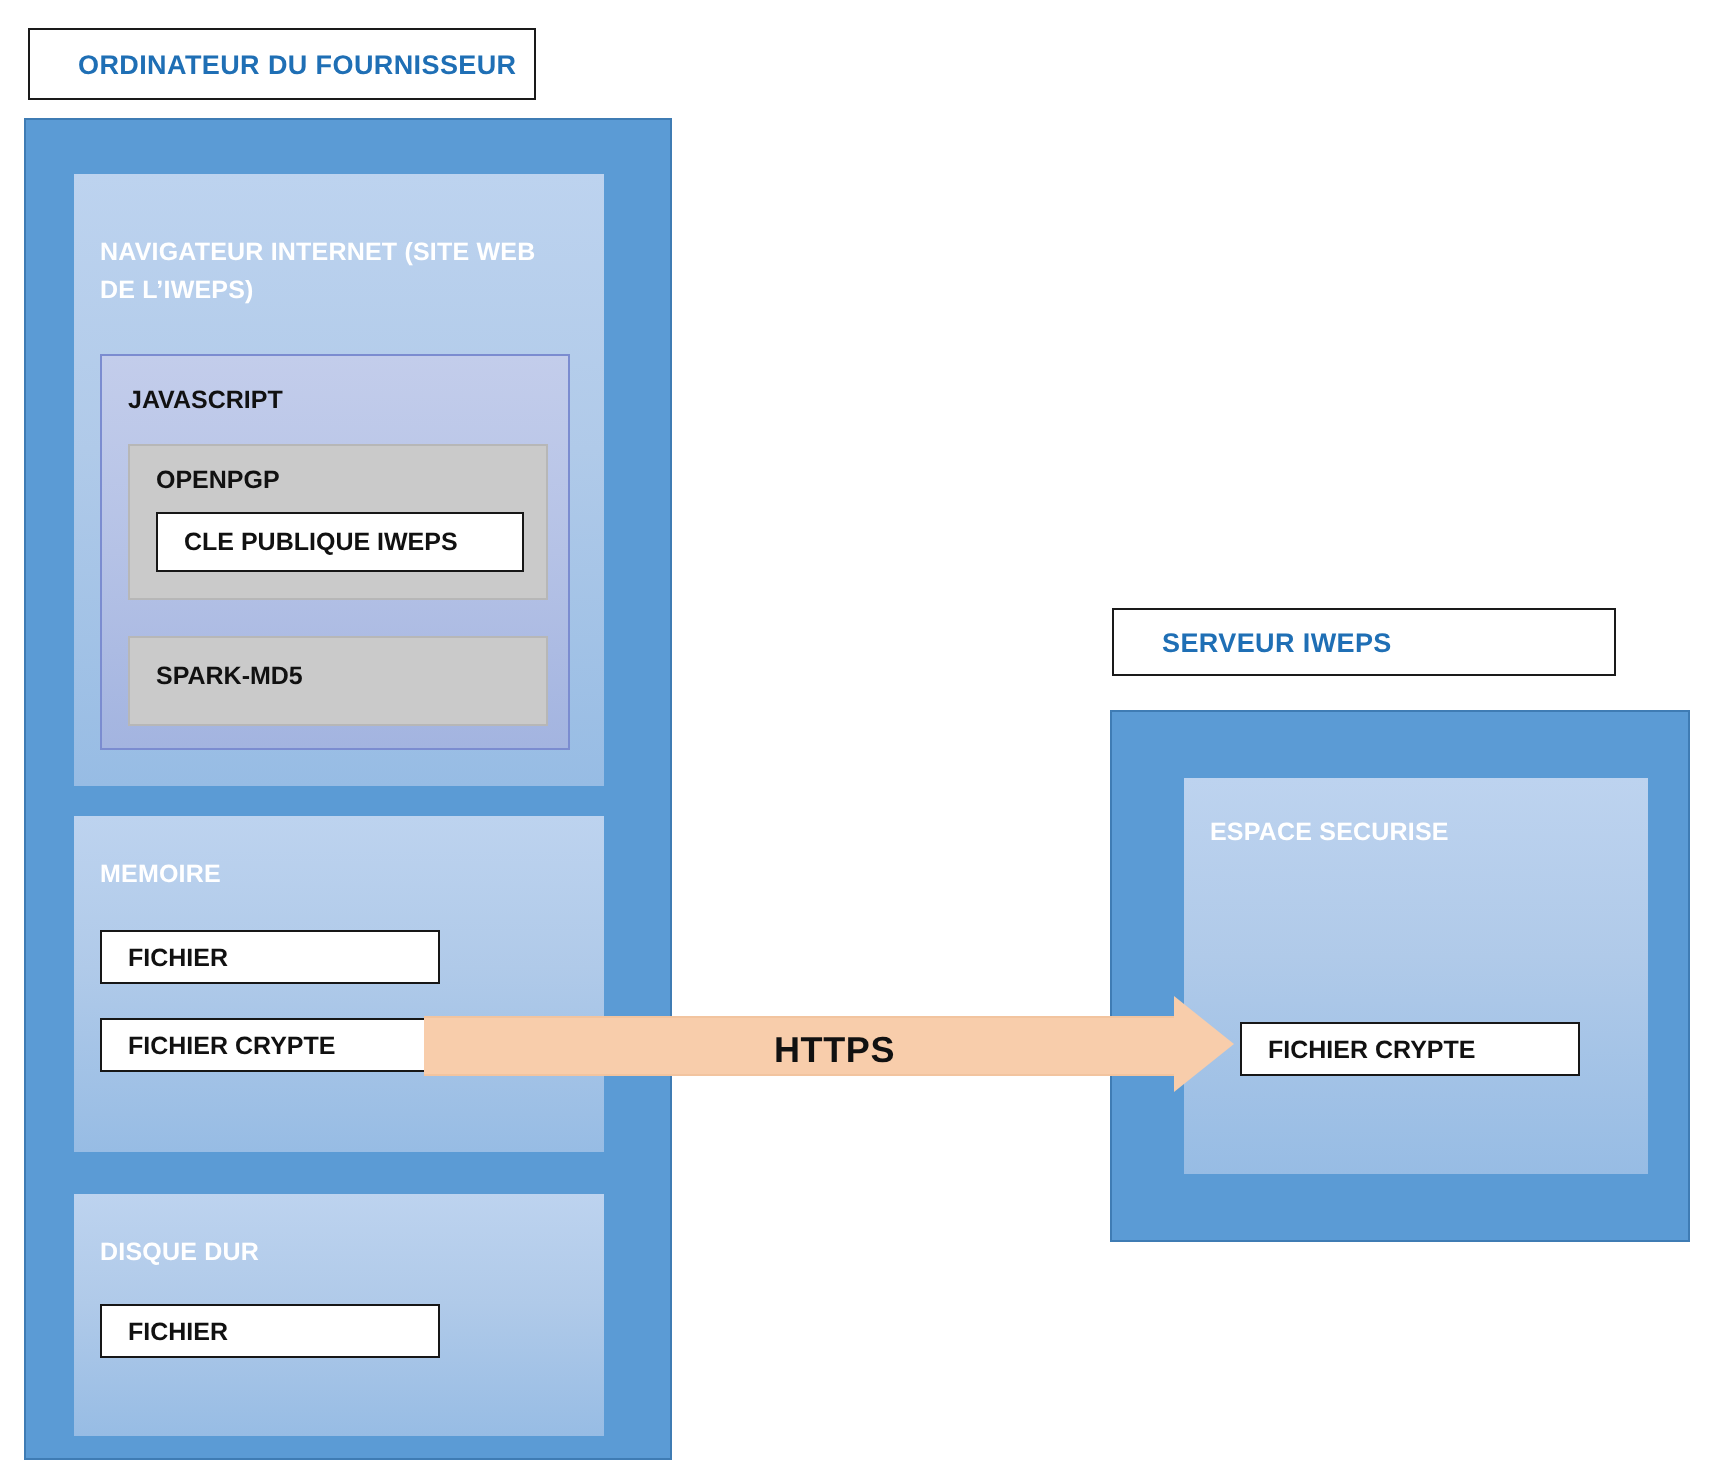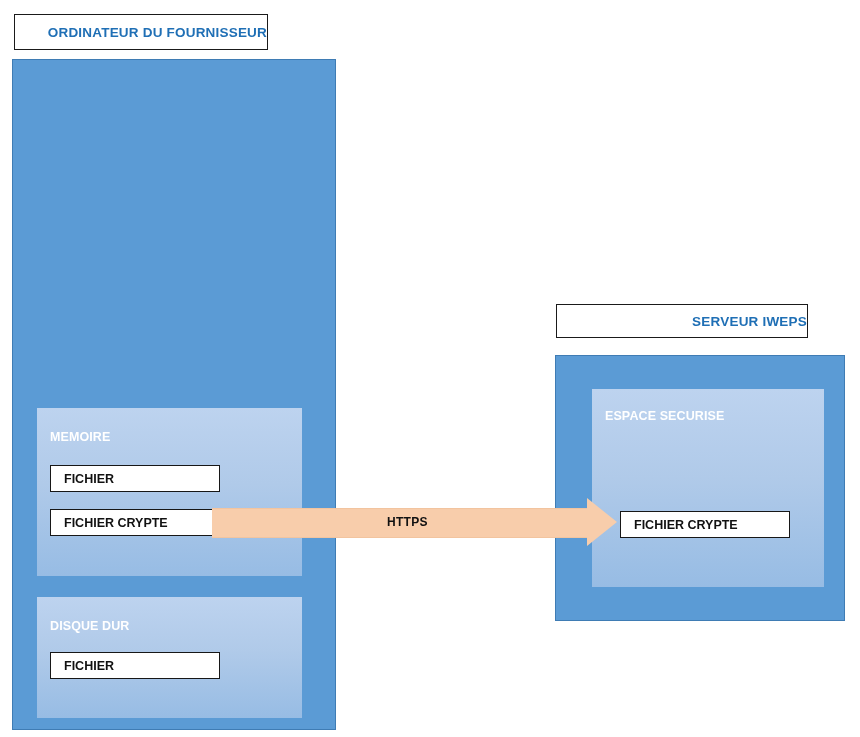--- a/index.html
+++ b/index.html
@@ -17,22 +17,21 @@
 
   
   .abs { position: absolute; box-sizing: border-box; }
 
   
   .caption-box {
     background: #ffffff;
     border: 1.5px solid #1a1a1a;
     display: flex;
     align-items: center;
-    padding-left: 14px;
-    justify-content: flex-end;
+    padding-left: 24px;
   }
   .caption-box .caption-text {
     color: #1f6fb5;
     font-size: 13.5px;
     font-weight: bold;
     letter-spacing: 0.2px;
     white-space: nowrap;
   }
 
   
@@ -106,34 +105,52 @@
     position: absolute;
     width: 0;
     height: 0;
     border-top: 24px solid transparent;
     border-bottom: 24px solid transparent;
     border-left: 30px solid #f8cdab;
   }
   .arrow-label {
     position: absolute;
     color: #111111;
-    font-size: 12px;
+    font-size: 18px;
     font-weight: bold;
     letter-spacing: 0.3px;
   }
 </style>
 </head>
 <body>
 
 <div class="abs caption-box" style="left:14px; top:14px; width:254px; height:36px;">
   <span class="caption-text">ORDINATEUR DU FOURNISSEUR</span>
 </div>
 
 <div class="abs machine-panel" style="left:12px; top:59px; width:324px; height:671px;">
 
+  <div class="abs sub-panel" style="left:24px; top:27px; width:265px; height:306px;">
+    <span class="sub-title" style="left:13px; top:30px; width:235px;">NAVIGATEUR INTERNET (SITE WEB DE L’IWEPS)</span>
+
+    <div class="abs js-panel" style="left:13px; top:90px; width:235px; height:198px;">
+      <span class="js-title" style="left:13px; top:15px;">JAVASCRIPT</span>
+
+      <div class="abs gray-box" style="left:13px; top:44px; width:210px; height:78px;">
+        <span class="gray-title" style="left:13px; top:10px;">OPENPGP</span>
+        <div class="abs file-box" style="left:13px; top:33px; width:184px; height:30px;">
+          <span class="file-label">CLE PUBLIQUE IWEPS</span>
+        </div>
+      </div>
+
+      <div class="abs gray-box" style="left:13px; top:140px; width:210px; height:45px;">
+        <span class="gray-title" style="left:13px; top:12px;">SPARK-MD5</span>
+      </div>
+    </div>
+  </div>
 
   <div class="abs sub-panel" style="left:24px; top:348px; width:265px; height:168px;">
     <span class="sub-title" style="left:13px; top:20px;">MEMOIRE</span>
 
     <div class="abs file-box" style="left:13px; top:57px; width:170px; height:27px;">
       <span class="file-label">FICHIER</span>
     </div>
 
     <div class="abs file-box" style="left:13px; top:101px; width:170px; height:27px;">
       <span class="file-label">FICHIER CRYPTE</span>

